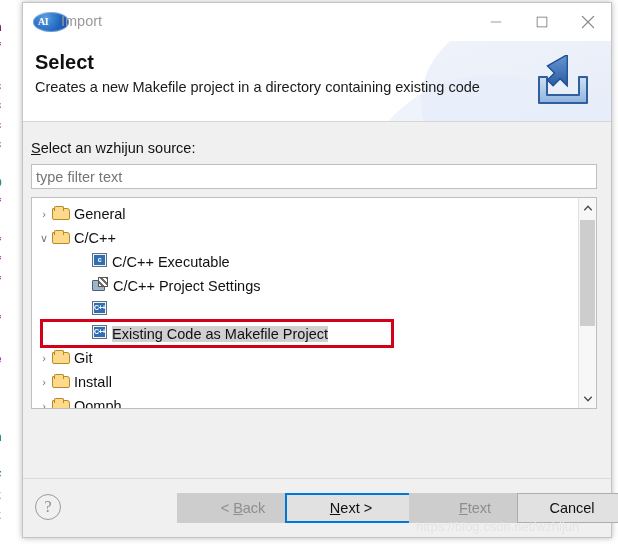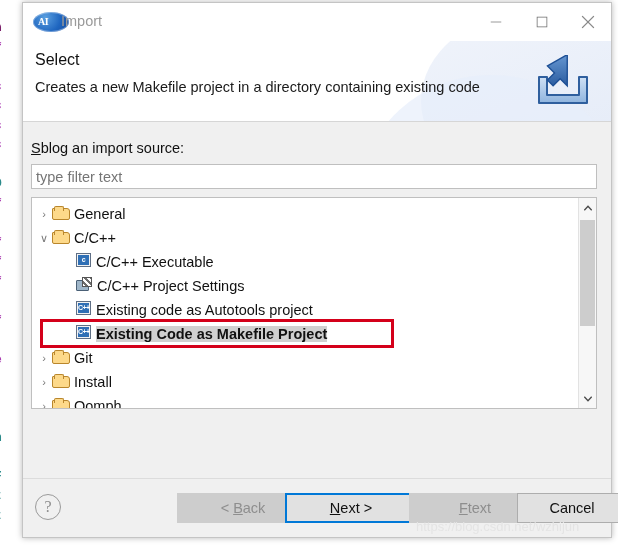--- a/index.html
+++ b/index.html
@@ -73,21 +73,21 @@
     border-radius:50%;
     background:linear-gradient(160deg,#eef2fa 0%,#dde6f6 100%);
     opacity:.85;
   }
   #header-swoosh2{
     position:absolute;right:-10px;top:34px;width:260px;height:120px;
     border-radius:50% 50% 0 0 / 100% 100% 0 0;
     background:#e7eefb;opacity:.7;
   }
   #header-title{
-    position:absolute;left:12px;top:10px;font-size:16px;font-weight:normal;color:#111;
+    position:absolute;left:12px;top:10px;font-size:20px;font-weight:bold;color:#111;
   }
   #header-desc{
     position:absolute;left:12px;top:38px;font-size:14.5px;color:#1a1a1a;
   }
   #header-icon{
     position:absolute;right:20px;top:14px;width:56px;height:52px;
   }
 
   
   #body{
@@ -115,22 +115,22 @@
     position:relative;height:24px;line-height:24px;font-size:14.5px;color:#111;
     white-space:nowrap;
   }
   .tree-row .twisty{
     display:inline-block;width:16px;text-align:center;color:#7a7a7a;font-size:11px;
     vertical-align:middle;
   }
   .tree-row .ico{display:inline-block;vertical-align:middle;margin-right:5px;}
   .tree-row .lbl{vertical-align:middle;}
   .tree-row.lvl1{padding-left:4px;}
-  .tree-row.lvl2{padding-left:44px;}
-  .tree-row.selected .lbl{background:#d0d0d0;font-weight:bold;}
+  .tree-row.lvl2{padding-left:60px;}
+  .tree-row.selected .lbl{background:#d0d0d0;}
 
   
   .folder{width:17px;height:13px;position:relative;display:inline-block;}
   .folder::before{
     content:"";position:absolute;left:0;top:2px;width:16px;height:10px;
     background:#fdd98a;border:1px solid #b9862c;border-radius:1px 3px 2px 2px;
   }
   .folder::after{
     content:"";position:absolute;left:2px;top:0px;width:8px;height:4px;
     background:#fdd98a;border:1px solid #b9862c;border-bottom:none;border-radius:2px 2px 0 0;
@@ -267,32 +267,32 @@
           <stop offset="1" stop-color="#1d4f95"></stop>
         </linearGradient>
       </defs>
       <path d="M4 22 L4 48 L52 48 L52 22 L44 22 L44 40 L12 40 L12 22 Z" fill="url(#trayg)" stroke="#2f5f9e" stroke-width="2" stroke-linejoin="round"></path>
       <path d="M18 2 L40 24 L30 24 L30 34 L22 34 L22 24 L12 24 Z" transform="rotate(45 28 18)" fill="url(#arrg)" stroke="#1d4f95" stroke-width="1.4"></path>
     </svg>
   </div>
 
   <div id="body">
     <div id="label-import-source">
-      <u>S</u><span>blog an import source:</span>
+      <u>S</u><span>elect an wzhijun source:</span>
     </div>
 
     <input id="filter-input" type="text" placeholder="type filter text" style="">
 
     <div id="tree-wrap">
       <div id="tree">
           <div class="tree-row lvl1"><span class="twisty">›</span><span class="ico"><span class="folder"></span></span><span class="lbl">General</span></div>
           <div class="tree-row lvl1"><span class="twisty">∨</span><span class="ico"><span class="folder"></span></span><span class="lbl">C/C++</span></div>
           <div class="tree-row lvl2"><span class="ico"><span class="cicon"><i>c</i></span></span><span class="lbl">C/C++ Executable</span></div>
           <div class="tree-row lvl2"><span class="ico"><span class="gicon"></span></span><span class="lbl">C/C++ Project Settings</span></div>
-          <div class="tree-row lvl2"><span class="ico"><span class="cicon"><i>C++</i></span></span><span class="lbl">Existing code as Autotools project</span></div>
+          <div class="tree-row lvl2"><span class="ico"><span class="cicon"><i>C++</i></span></span></div>
           <div class="tree-row lvl2 selected"><span class="ico"><span class="cicon"><i>C++</i></span></span><span class="lbl">Existing Code as Makefile Project</span></div>
           <div class="tree-row lvl1"><span class="twisty">›</span><span class="ico"><span class="folder"></span></span><span class="lbl">Git</span></div>
           <div class="tree-row lvl1"><span class="twisty">›</span><span class="ico"><span class="folder"></span></span><span class="lbl">Install</span></div>
           <div class="tree-row lvl1"><span class="twisty">›</span><span class="ico"><span class="folder"></span></span><span class="lbl">Oomph</span></div>
         </div>
 
       <div id="vscroll">
         <div class="sb-arrow" id="sb-up">
           <svg width="9" height="6" viewBox="0 0 9 6">
             <polyline points="0.8,5.2 4.5,1.2 8.2,5.2" fill="none" stroke="#4a4a4a" stroke-width="1.3"></polyline>

